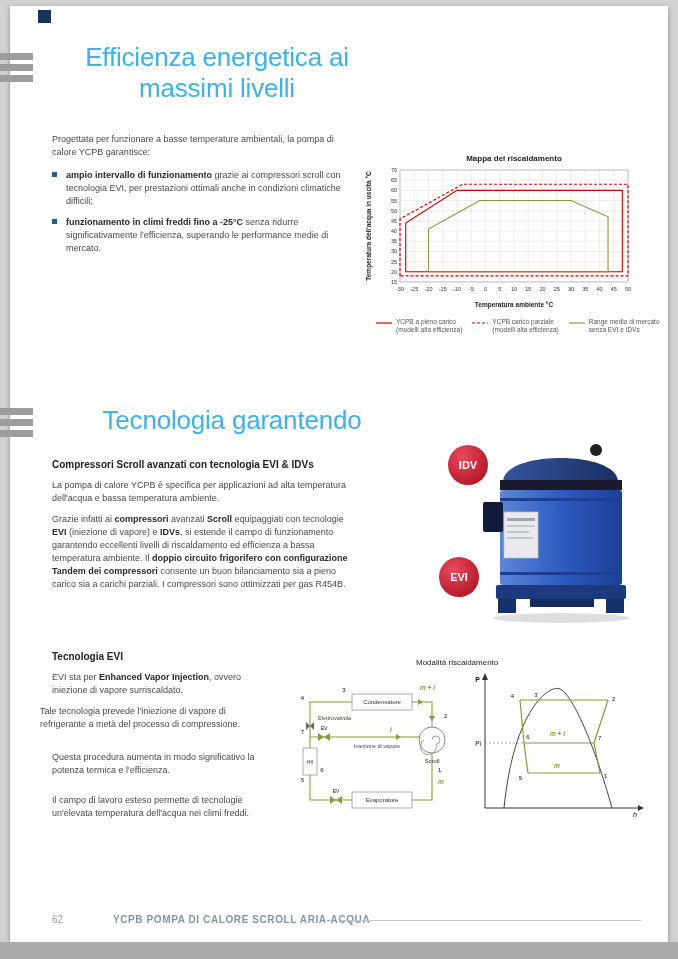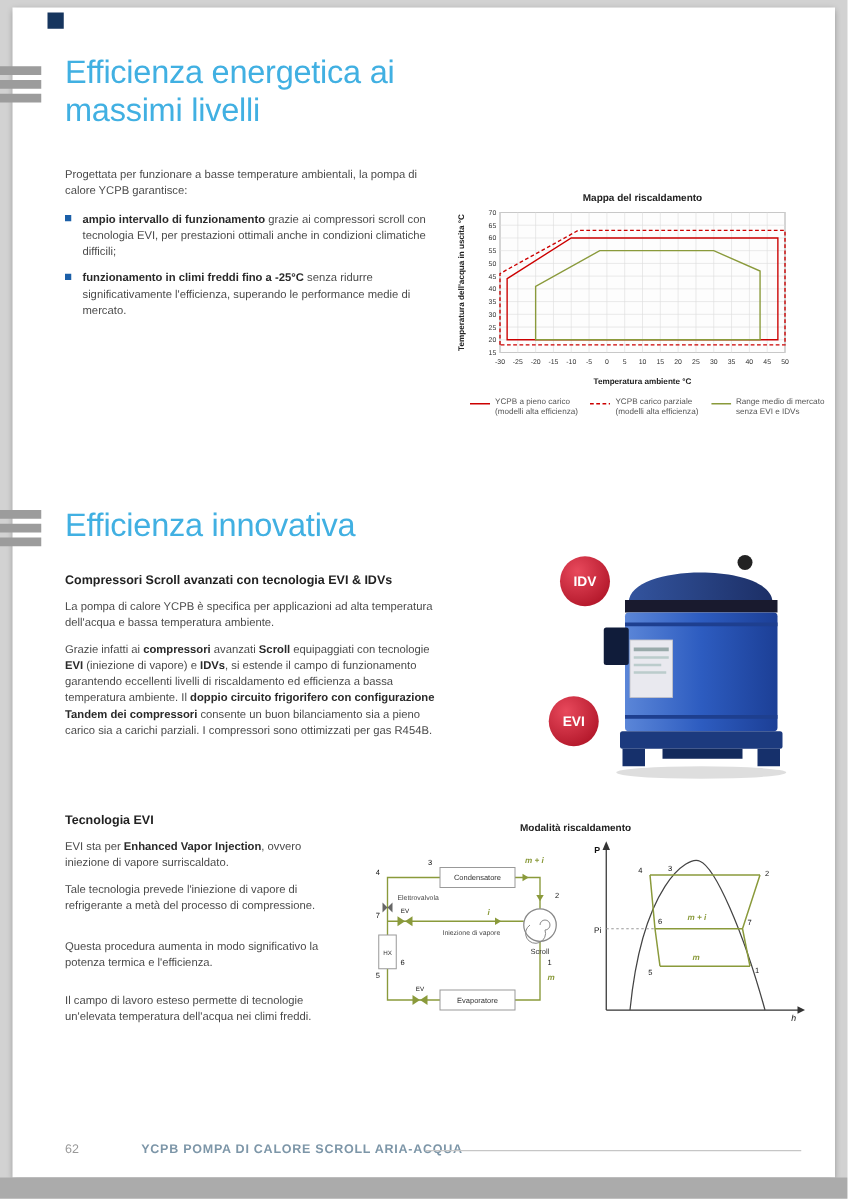--- a/index.html
+++ b/index.html
@@ -8,33 +8,33 @@
     background:#d2d2d2;
     font-family:"Liberation Sans", sans-serif;
     -webkit-font-smoothing:antialiased;
   }
   .abs{position:absolute;}
   .page{left:10px;top:6px;width:658px;height:936px;background:#ffffff;box-shadow:0 2px 5px rgba(0,0,0,.35);}
   .bottom-strip{left:0;top:942px;width:678px;height:17px;background:#ababab;}
   .corner-square{left:38px;top:10px;width:13px;height:13px;background:#16355e;}
   .side-bar{left:0;width:33px;height:7px;background:#9c9c9c;}
 
-  .h1{font-size:26px;line-height:31px;color:#41b0e2;font-weight:400;white-space:pre-line;letter-spacing:-0.2px;}
+  .h1{font-size:26px;line-height:31px;color:#41b0e2;font-weight:400;white-space:pre-line;letter-spacing:-0.2px;text-align:center;}
   .body-text{font-size:9px;line-height:13px;color:#4a4a4a;}
   .seg-b{font-weight:bold;color:#2a2a2a;}
   .subhead{font-size:10px;font-weight:bold;color:#222;}
 
   .bullet-row{display:flex;}
   .bullet-sq{width:5px;height:5px;background:#1b5fa8;margin-top:3px;margin-right:9px;flex-shrink:0;}
 
   .legend{display:flex;gap:10px;}
   .legend-item{display:flex;gap:4px;font-size:6.5px;line-height:8px;color:#555;}
   .legend-item svg{margin-top:1px;flex-shrink:0;}
 
-  .diag-title{font-size:8px;font-weight:bold;color:#222;}
+  .diag-title{font-size:8px;font-weight:normal;color:#222;}
 
   .footer-page{font-size:10px;color:#999;}
   .footer-title{font-size:10px;font-weight:bold;letter-spacing:0.6px;color:#7d96a8;}
   .footer-line{width:301px;height:1px;background:#c6c6c6;}
 
   svg text{font-family:"Liberation Sans", sans-serif;}
 </style>
 </head>
 <body>
 
@@ -157,21 +157,21 @@
       <div>Range medio di mercato</div>
       <div>senza EVI e IDVs</div>
     </div>
   </div>
 </div>
 
 <div class="abs side-bar" style="top:408px"></div>
 <div class="abs side-bar" style="top:419px"></div>
 <div class="abs side-bar" style="top:430px"></div>
 
-<div class="abs h1" style="left:52px;top:405px;width:360px">Efficienza innovativa</div>
+<div class="abs h1" style="left:52px;top:405px;width:360px">Tecnologia garantendo</div>
 
 <div class="abs subhead" style="left:52px;top:459px;width:340px">Compressori Scroll avanzati con tecnologia EVI &amp; IDVs</div>
 
 <div class="abs body-text" style="left:52px;top:479px;width:302px">La pompa di calore YCPB è specifica per applicazioni ad alta temperatura dell'acqua e bassa temperatura ambiente.</div>
 
 <div class="abs body-text" style="left:52px;top:513px;width:302px"><span>Grazie infatti ai </span><span class="seg-b">compressori</span><span> avanzati </span><span class="seg-b">Scroll</span><span> equipaggiati con tecnologie </span><span class="seg-b">EVI</span><span> (iniezione di vapore) e </span><span class="seg-b">IDVs</span><span>, si estende il campo di funzionamento garantendo eccellenti livelli di riscaldamento ed efficienza a bassa temperatura ambiente. Il </span><span class="seg-b">doppio circuito frigorifero con configurazione Tandem dei compressori</span><span> consente un buon bilanciamento sia a pieno carico sia a carichi parziali. I compressori sono ottimizzati per gas R454B.</span></div>
 
 <svg class="abs" style="left:438px;top:440px" width="205" height="190" viewBox="0 0 205 190">
   <defs>
     <linearGradient id="cylGrad" x1="0" y1="0" x2="1" y2="0">
@@ -208,21 +208,21 @@
   <rect x="92" y="159" width="64" height="8" fill="#122a5c"></rect>
 
   <circle cx="30" cy="25" r="20" fill="url(#badgeGrad)"></circle>
   <text x="30" y="29" text-anchor="middle" font-size="11" font-weight="bold" fill="#fff">IDV</text>
   <circle cx="21" cy="137" r="20" fill="url(#badgeGrad)"></circle>
   <text x="21" y="141" text-anchor="middle" font-size="11" font-weight="bold" fill="#fff">EVI</text>
 </svg>
 
 <div class="abs subhead" style="left:52px;top:651px">Tecnologia EVI</div>
 <div class="abs body-text" style="left:52px;top:671px;width:218px"><span>EVI sta per </span><span class="seg-b">Enhanced Vapor Injection</span><span>, ovvero iniezione di vapore surriscaldato.</span></div>
-<div class="abs body-text" style="left:52px;top:705px;width:218px">Tale tecnologia prevede l'iniezione di vapore di refrigerante a metà del processo di compressione.</div>
+<div class="abs body-text" style="left:40px;top:705px;width:218px">Tale tecnologia prevede l'iniezione di vapore di refrigerante a metà del processo di compressione.</div>
 <div class="abs body-text" style="left:52px;top:751px;width:218px">Questa procedura aumenta in modo significativo la potenza termica e l'efficienza.</div>
 <div class="abs body-text" style="left:52px;top:794px;width:218px">Il campo di lavoro esteso permette di tecnologie un'elevata temperatura dell'acqua nei climi freddi.</div>
 
 <div class="abs diag-title" style="left:416px;top:658px">Modalità riscaldamento</div>
 
 <svg class="abs" style="left:292px;top:668px" width="352" height="150" viewBox="0 0 352 150">
 
   <g stroke="#8a9a3b" stroke-width="1.1" fill="none">
     <path d="M120,34 H140 V59"></path>
     <path d="M140,85 V132 H120"></path>

